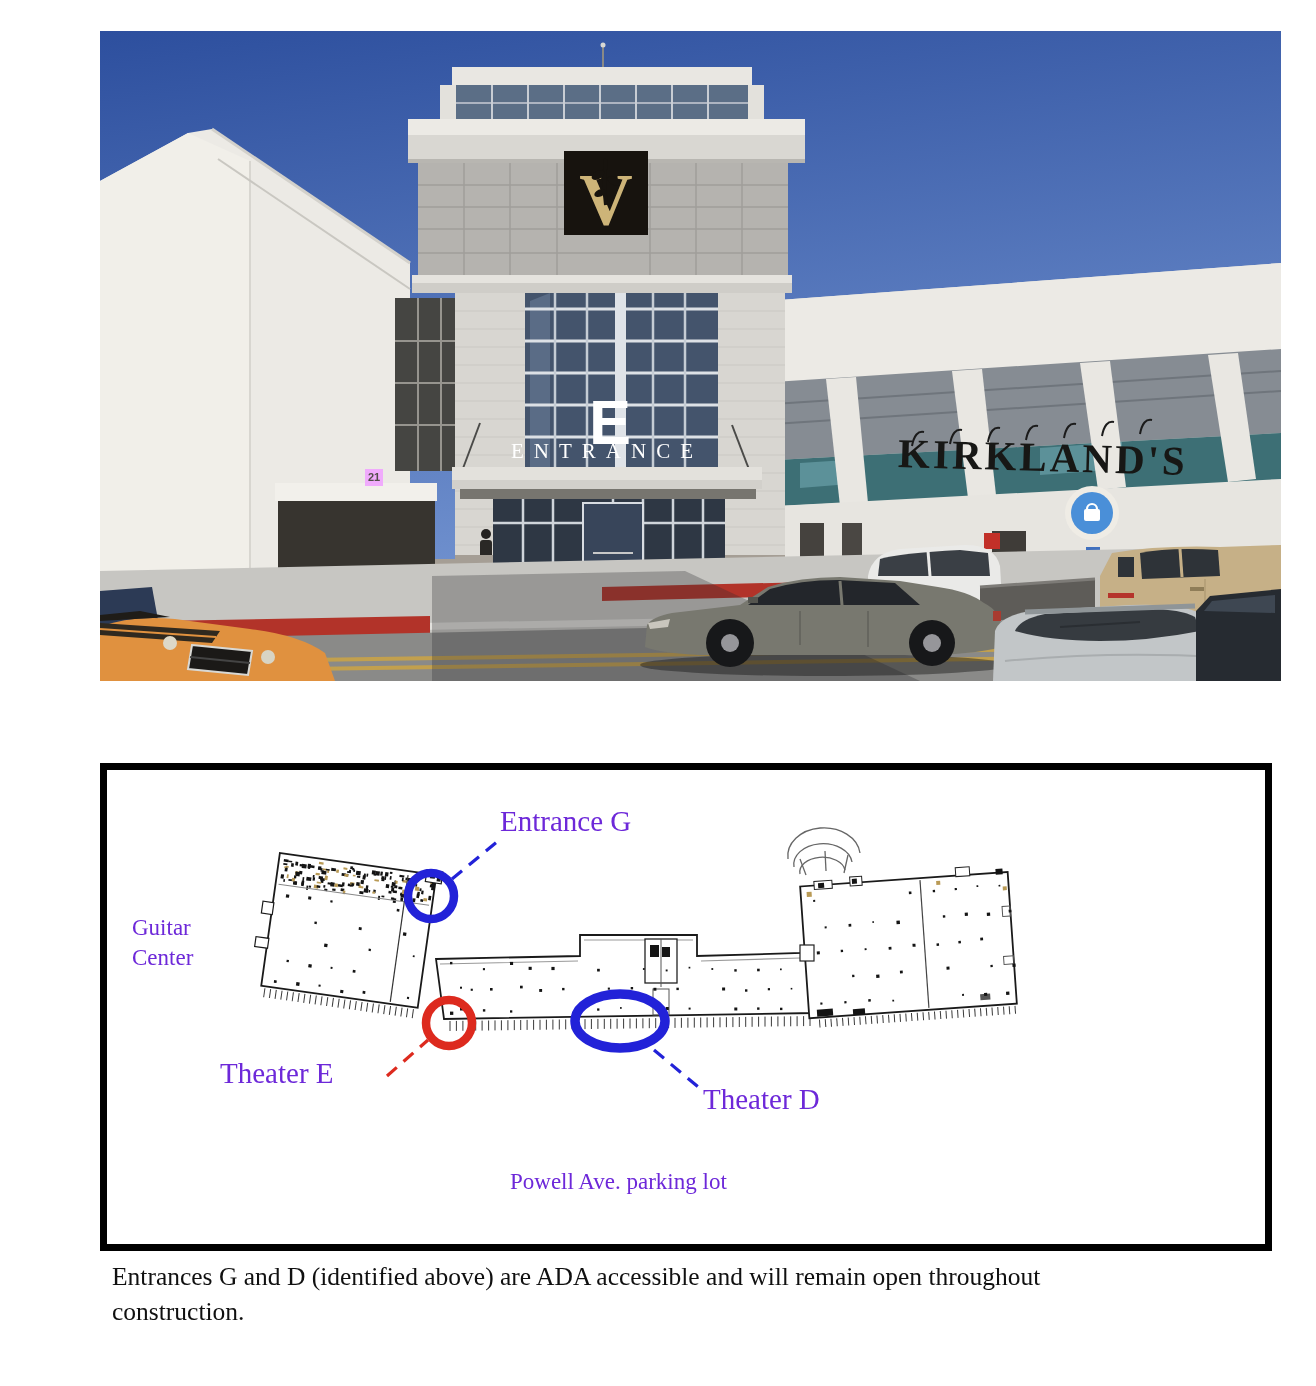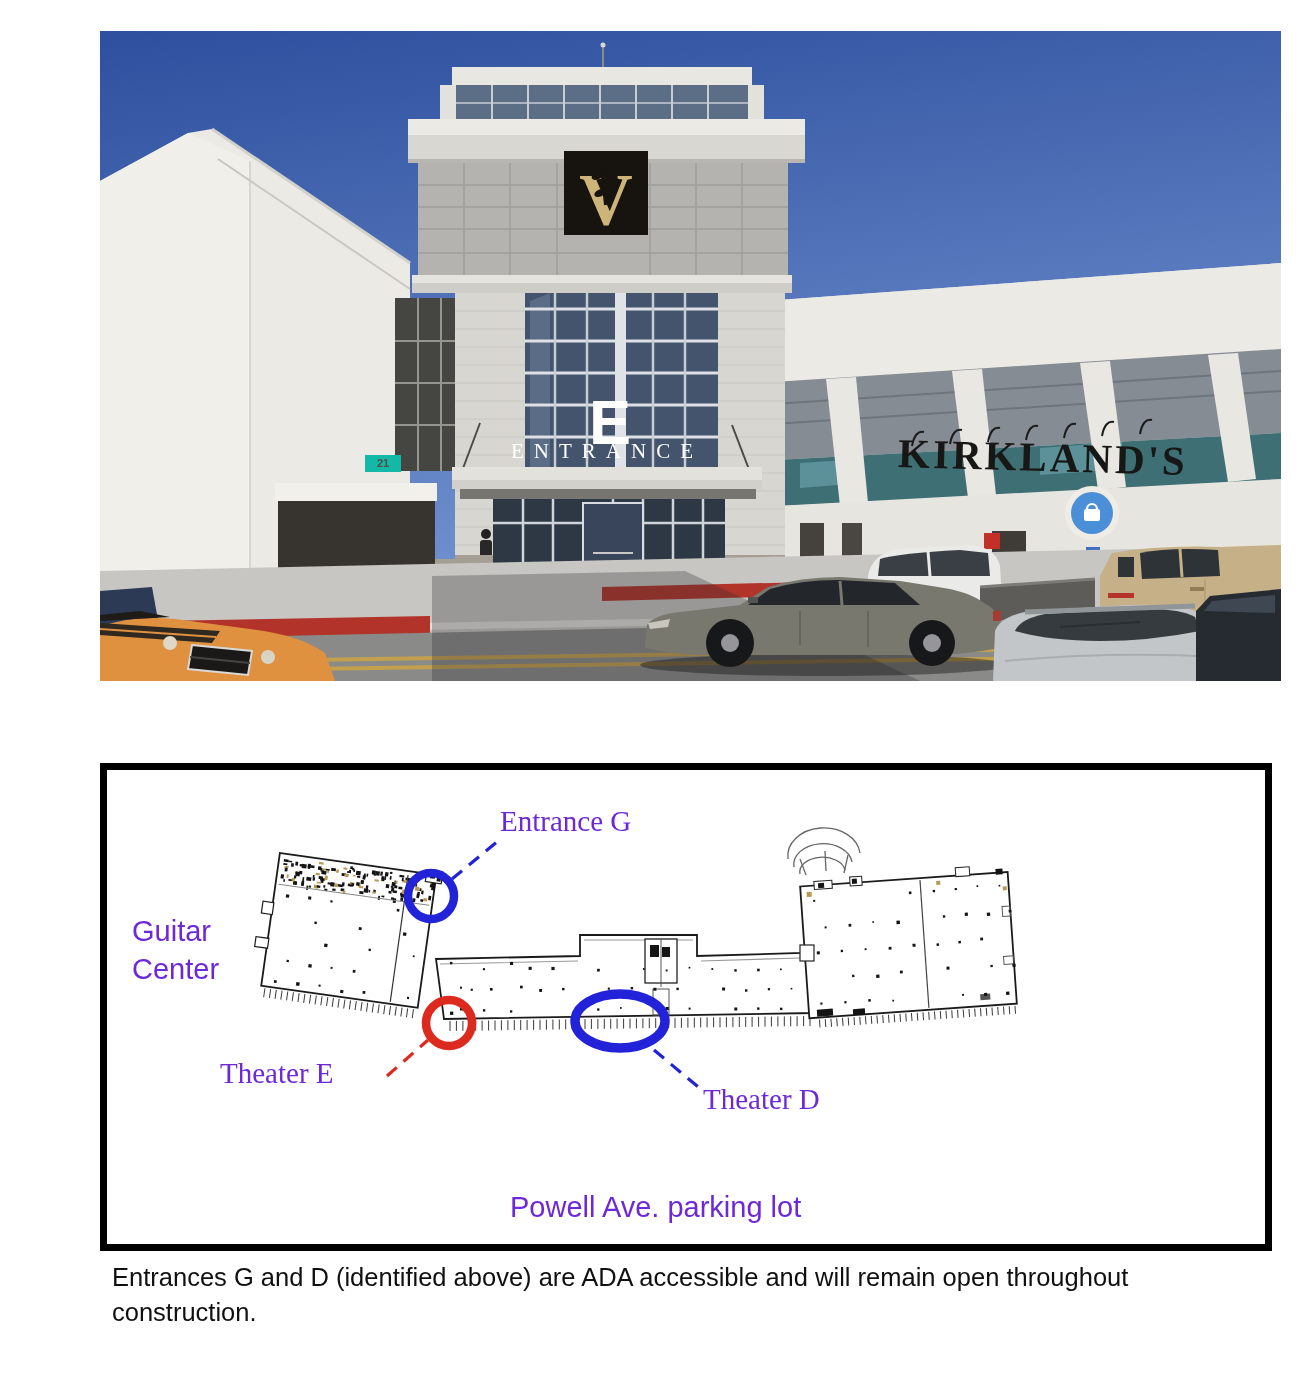--- a/index.html
+++ b/index.html
@@ -8,35 +8,35 @@
   .photo{position:absolute;left:100px;top:31px;width:1181px;height:650px;margin:0;overflow:hidden;}
   .photo svg{position:absolute;left:0;top:0;}
   .ovl{position:absolute;color:#fff;white-space:nowrap;}
   .big-e{left:489px;top:360px;font-size:63px;font-weight:bold;line-height:1;z-index:3;
          font-family:"Liberation Sans",sans-serif;}
   .entrance-word{left:402px;top:408px;width:210px;text-align:center;font-size:21px;
          letter-spacing:10px;z-index:2;font-family:Liberation Serif, serif;}
   .kirklands{left:788px;top:402px;width:310px;text-align:center;color:#171715;
          font-family:"Liberation Serif",serif;font-weight:bold;font-size:41px;
          letter-spacing:3px;transform:rotate(1.6deg);z-index:2;}
-  .addr-plaque{left:265px;top:424px;width:36px;height:17px;background:#14b8a6;color:#524e49;
+  .addr-plaque{left:265px;top:438px;width:18px;height:17px;background:#f0abfc;color:#524e49;
          font-size:11px;font-weight:bold;text-align:center;line-height:17px;z-index:2;}
   .plan-box{position:absolute;left:100px;top:763px;width:1172px;height:488px;background:#fff;}
   .plan-box svg{position:absolute;left:0;top:0;}
   .plan-lbl{position:absolute;color:#6d28d9;z-index:4;}
   .lbl-serif{font-family:"Liberation Serif",serif;font-size:29px;}
-  .lbl-sans{font-family:Liberation Sans, sans-serif;font-size:29px;line-height:1.3;}
+  .lbl-sans{font-family:Liberation Serif, serif;font-size:23px;line-height:1.3;}
   .lbl-g{left:400px;top:42px;}
   .lbl-e{left:120px;top:294px;}
   .lbl-d{left:603px;top:320px;}
   .lbl-guitar{left:32px;top:150px;width:125px;}
   .lbl-movie{left:1032px;top:138px;width:135px;}
-  .lbl-powell{left:410px;top:404px;margin-top:22px;}
+  .lbl-powell{left:410px;top:404px;}
   .caption{position:absolute;left:112px;top:1260px;width:1064px;margin:0;
-         font-family:Liberation Sans, sans-serif;font-size:25.5px;line-height:1.36;color:#101010;}
+         font-family:Liberation Serif, serif;font-size:25.5px;line-height:1.36;color:#101010;}
 </style>
 </head>
 <body>
 
 <div class="page">
 
   <figure class="photo">
     <svg width="1181" height="650" viewBox="0 0 1181 650">
       <defs>
         <linearGradient id="sky" x1="0" y1="0" x2="0.25" y2="1">

